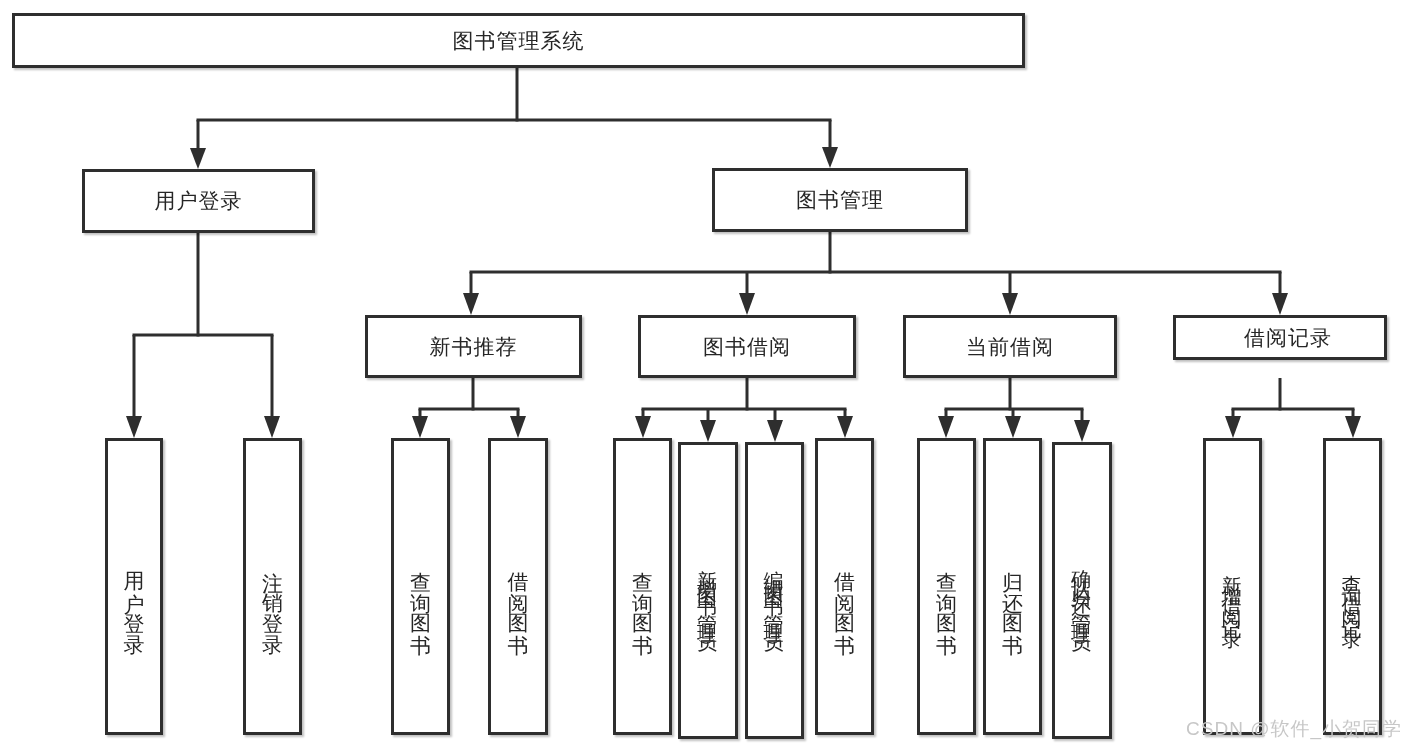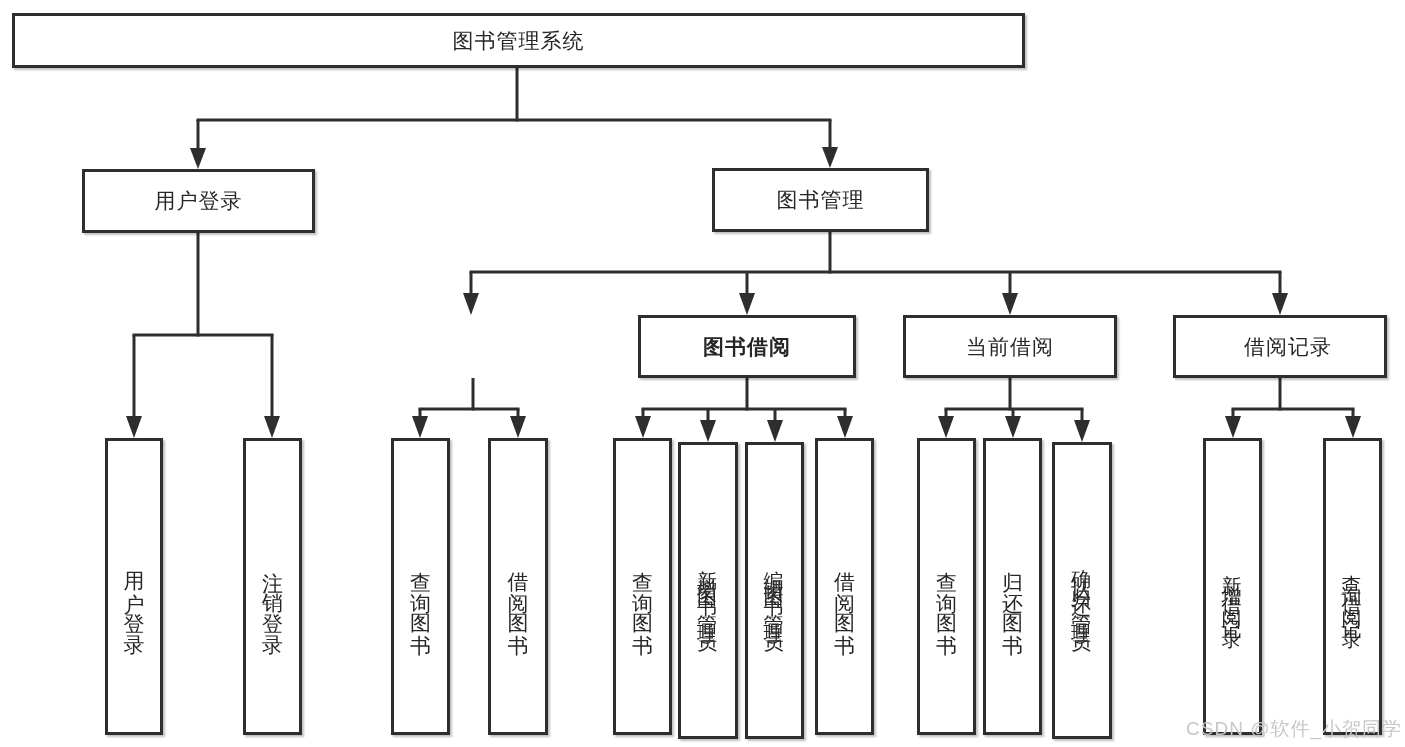--- a/index.html
+++ b/index.html
@@ -107,31 +107,34 @@
     </g>
   </svg>
 
   <div class="box" style="left:12px;top:13px;width:1013px;height:55px;align-items:center;">
     <span class="h-label">图书管理系统</span>
   </div>
 
   <div class="box" style="left:82px;top:169px;width:233px;height:64px;">
     <span class="h-label">用户登录</span>
   </div>
-  <div class="box" style="left:712px;top:168px;width:217px;height:64px;">
+  <div class="box" style="left:712px;top:168px;width:256px;height:64px;">
     <span class="h-label">图书管理</span>
   </div>
 
-  <div class="box" style="left:638px;top:315px;width:218px;height:63px;font-weight:bold;">
+  <div class="box" style="left:365px;top:315px;width:217px;height:63px;">
+    <span class="h-label">新书推荐</span>
+  </div>
+  <div class="box" style="left:638px;top:315px;width:218px;height:63px;">
     <span class="h-label">图书借阅</span>
   </div>
   <div class="box" style="left:903px;top:315px;width:214px;height:63px;">
     <span class="h-label">当前借阅</span>
   </div>
-  <div class="box" style="left:1173px;top:315px;width:214px;height:63px;padding-left:16px;">
+  <div class="box" style="left:1173px;top:315px;width:214px;height:45px;padding-left:16px;">
     <span class="h-label">借阅记录</span>
   </div>
 
   <div class="box v-box v4" style="left:105px;top:438px;width:58px;height:297px;">
     <span>用户登录</span>
   </div>
   <div class="box v-box v4" style="left:243px;top:438px;width:59px;height:297px;">
     <span>注销登录</span>
   </div>
 

